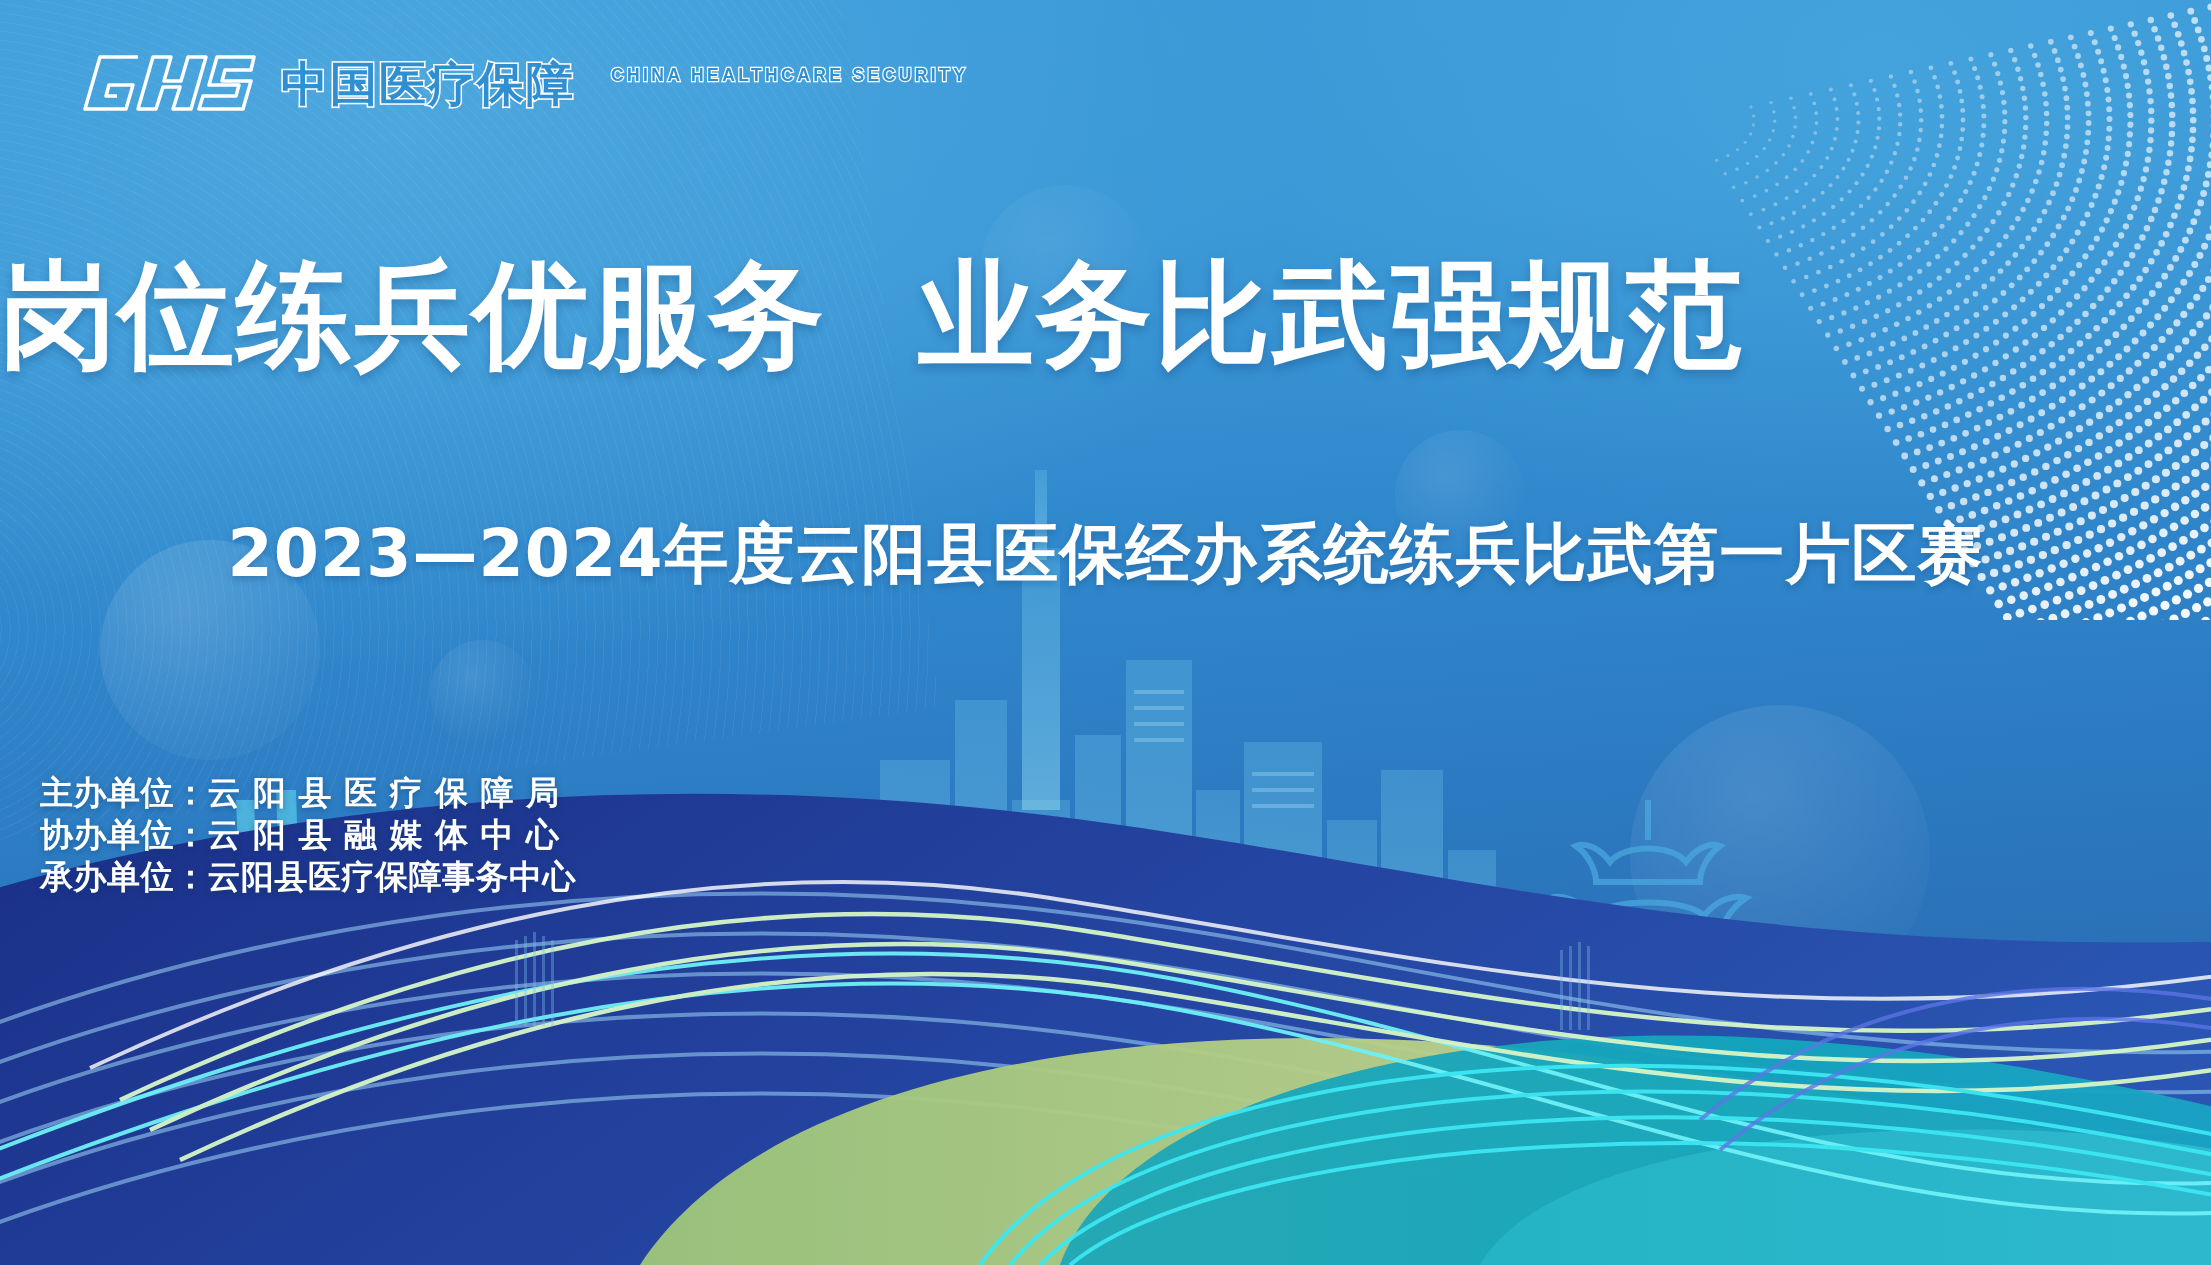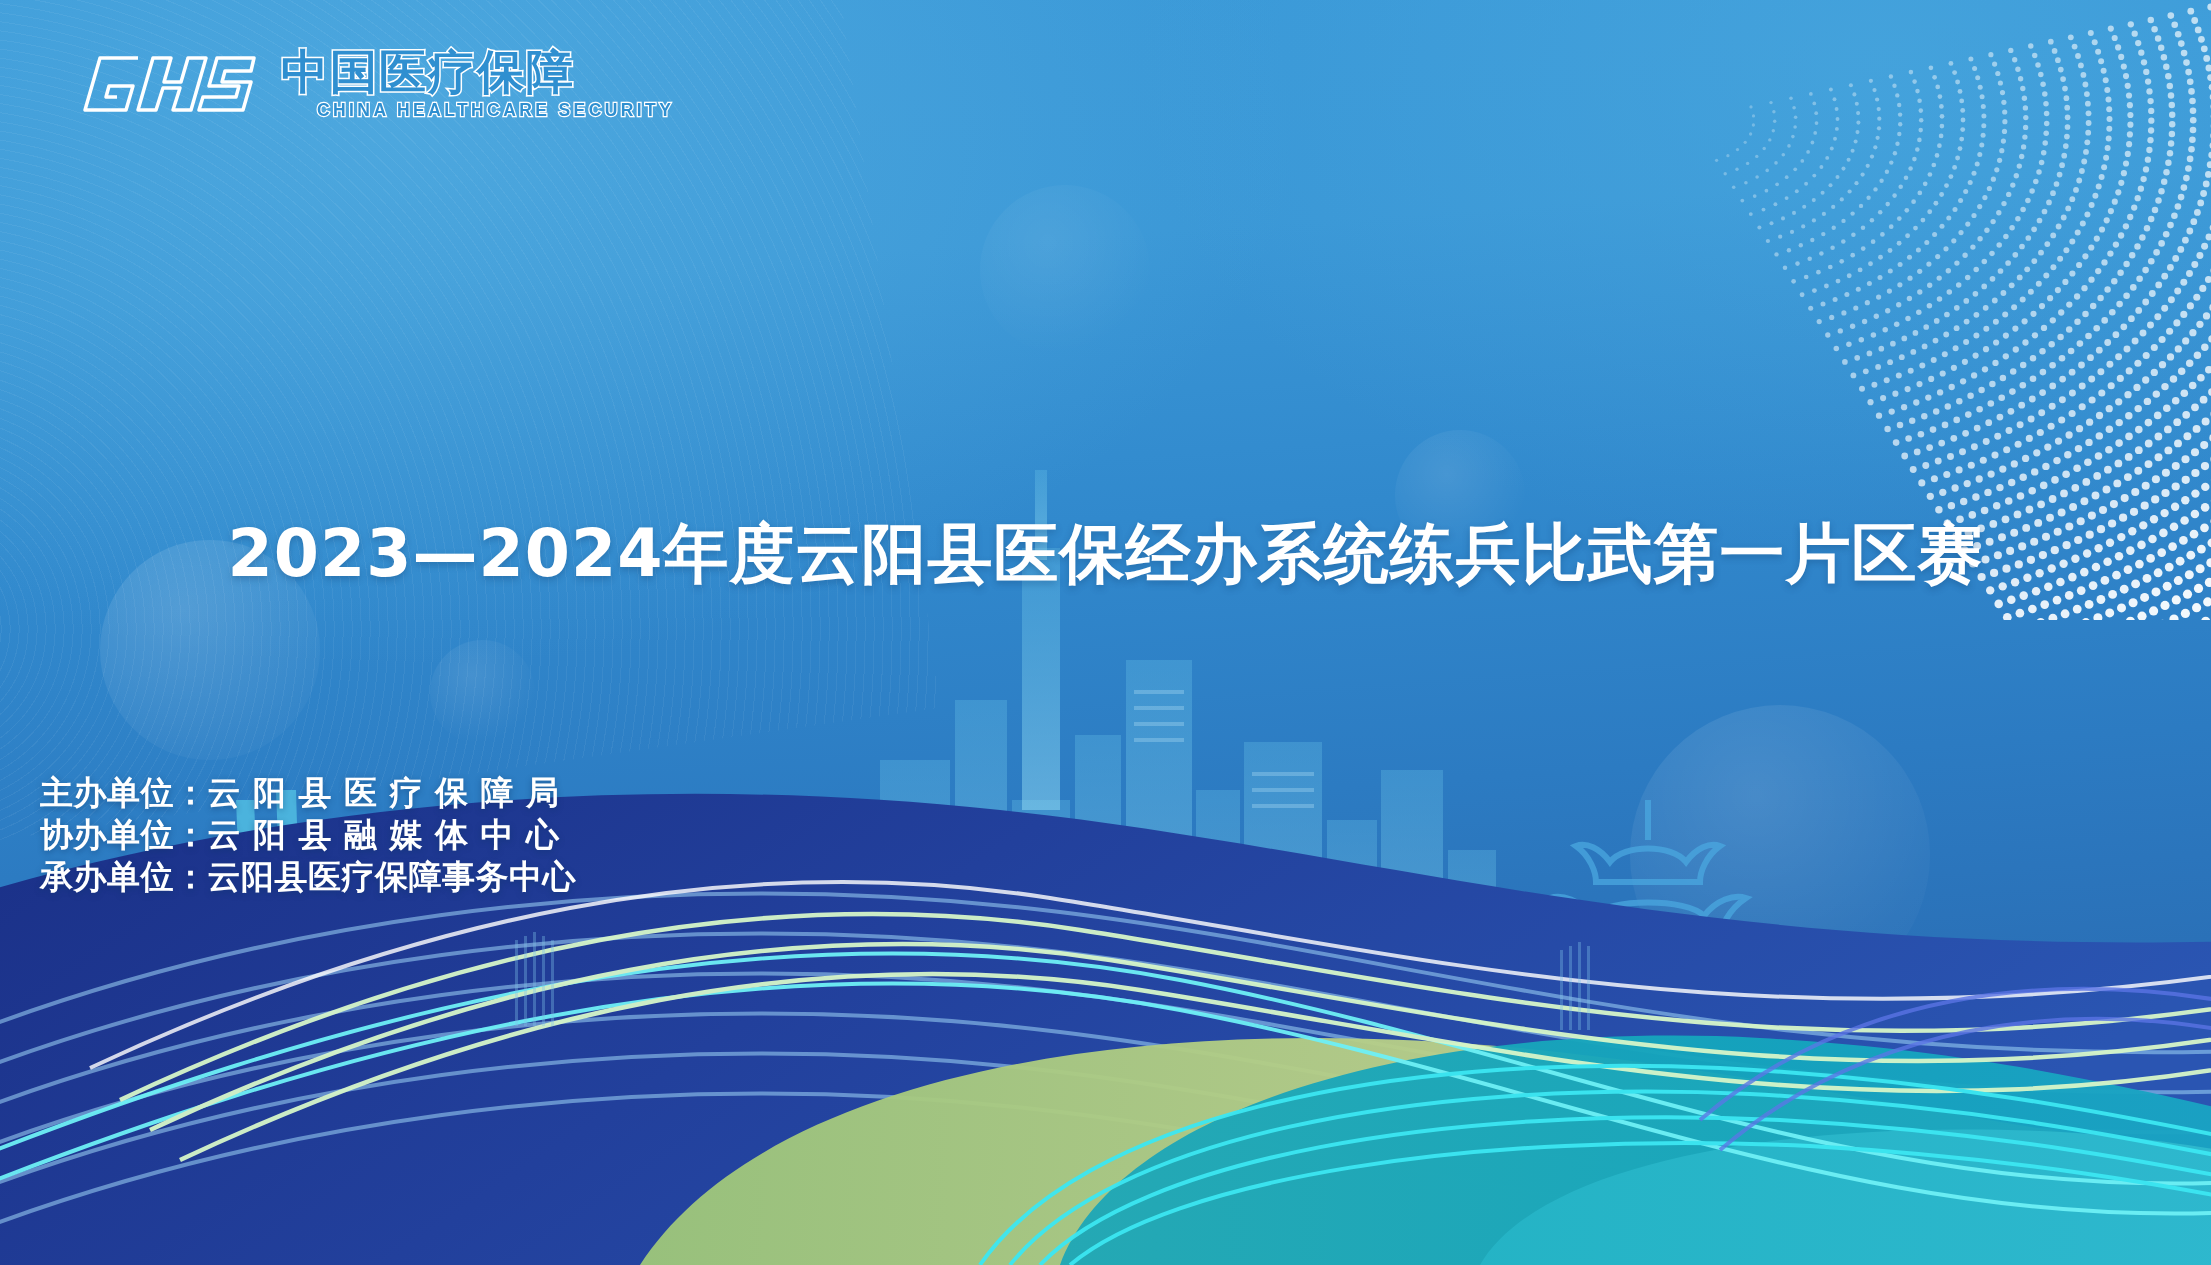--- a/index.html
+++ b/index.html
@@ -28,21 +28,21 @@
   }
 
   
   .dotfield{position:absolute;pointer-events:none;}
 
   .logo{
     position:absolute;left:78px;top:48px;
     display:flex;align-items:center;gap:18px;
   }
   .logo-mark{width:185px;height:70px;}
-  .logo-right{display:flex;flex-direction:column;line-height:1;}
+  .logo-right{display:flex;flex-direction:row;line-height:1;}
   .logo-cn{
     font-size:47px;font-weight:bold;letter-spacing:2px;color:#2f8fd0;
     -webkit-text-stroke:3px #ffffff;paint-order:stroke fill;
     font-family:"DejaVu Sans","Liberation Sans",sans-serif;
   }
   .logo-en{
     margin-top:7px;font-size:17.5px;font-weight:bold;letter-spacing:3.4px;
     color:#2f8fd0;-webkit-text-stroke:2.4px #ffffff;paint-order:stroke fill;padding-left:36px;
   }
 
@@ -1419,20 +1419,21 @@
         <path d="M150 18 L186 18 L172 66 L206 66 L220 18 L256 18 L226 122 L190 122 L204 78 L170 78 L156 122 L120 122 Z"></path>
         <path d="M352 18 L278 18 L262 74 L322 74 L316 96 L250 96 L242 122 L330 122 L346 66 L288 66 L294 44 L346 44 Z"></path>
       </g>
     </svg>
     <div class="logo-right">
       <div class="logo-cn">中国医疗保障</div>
       <div class="logo-en">CHINA HEALTHCARE SECURITY</div>
     </div>
   </div>
 
+  <div class="headline"><span>岗位练兵优服务</span><span class="gap"></span><span>业务比武强规范</span></div>
 
   <div class="subtitle">2023—2024年度云阳县医保经办系统练兵比武第一片区赛</div>
 
   <div class="orgs">
     <div><span>主办单位：</span><span>云 阳 县 医 疗 保 障 局</span></div>
     <div><span>协办单位：</span><span>云 阳 县 融 媒 体 中 心</span></div>
     <div><span>承办单位：</span><span>云阳县医疗保障事务中心</span></div>
   </div>
 
 </div>

